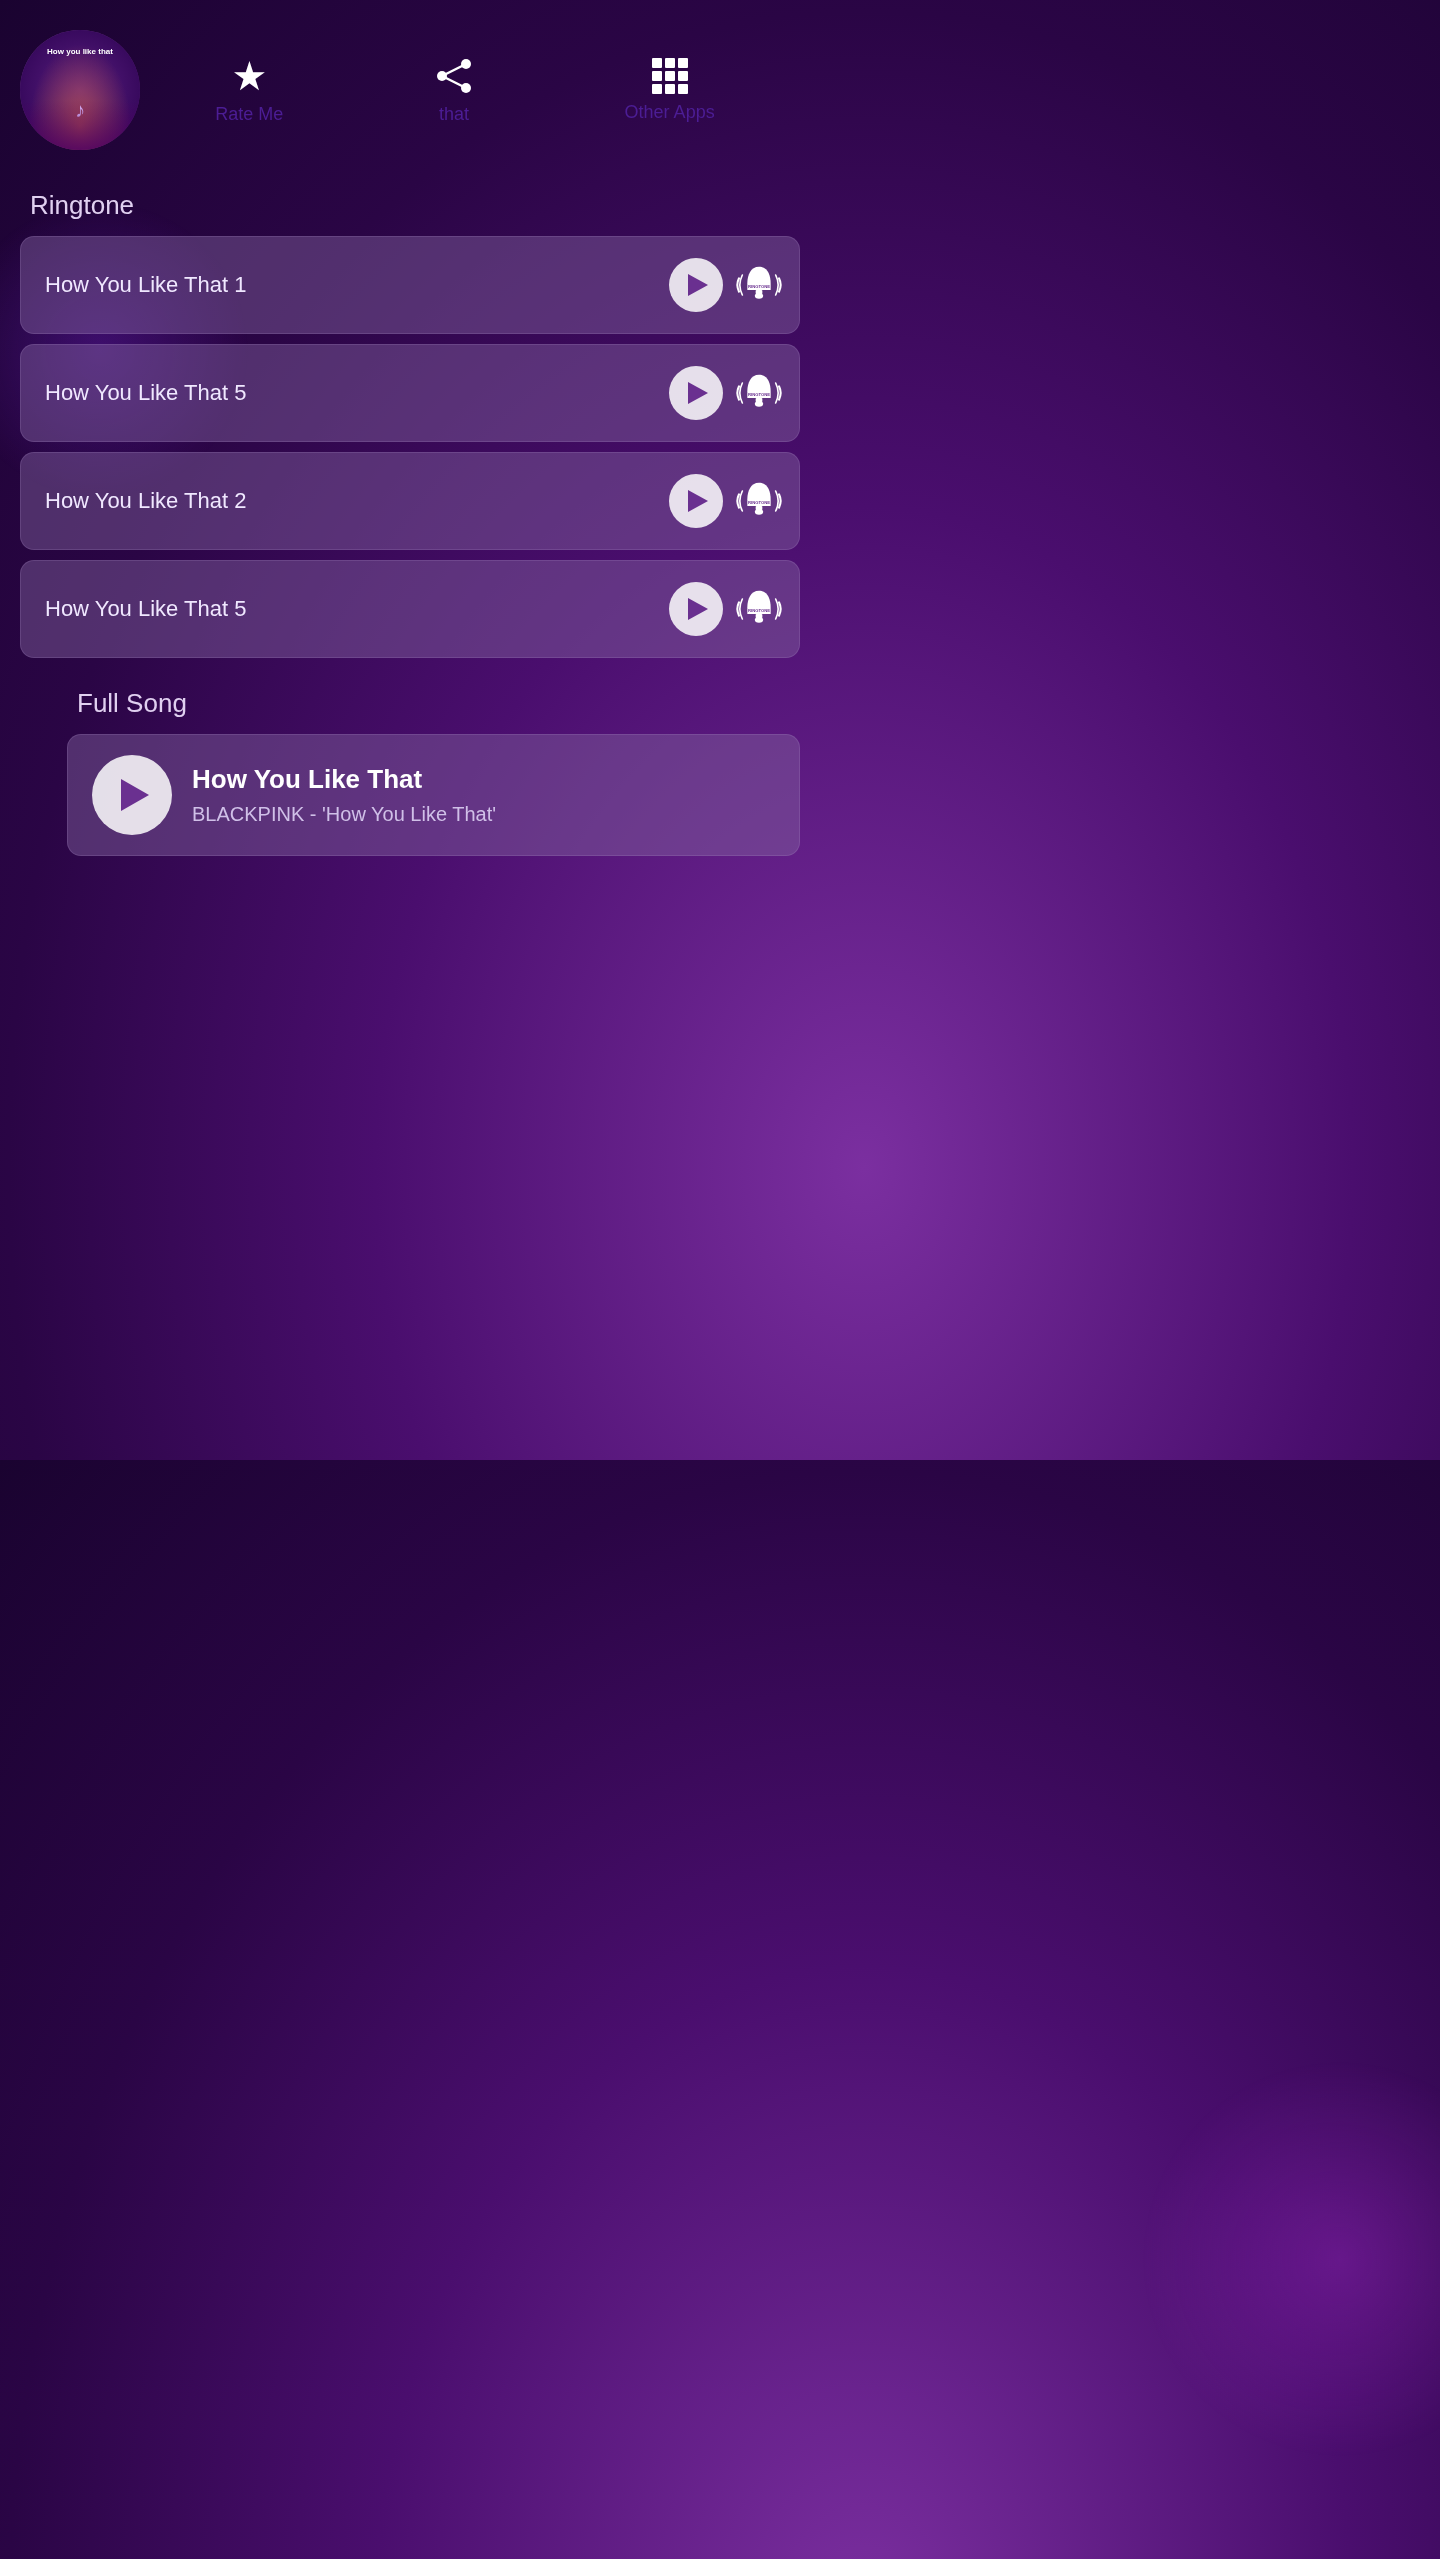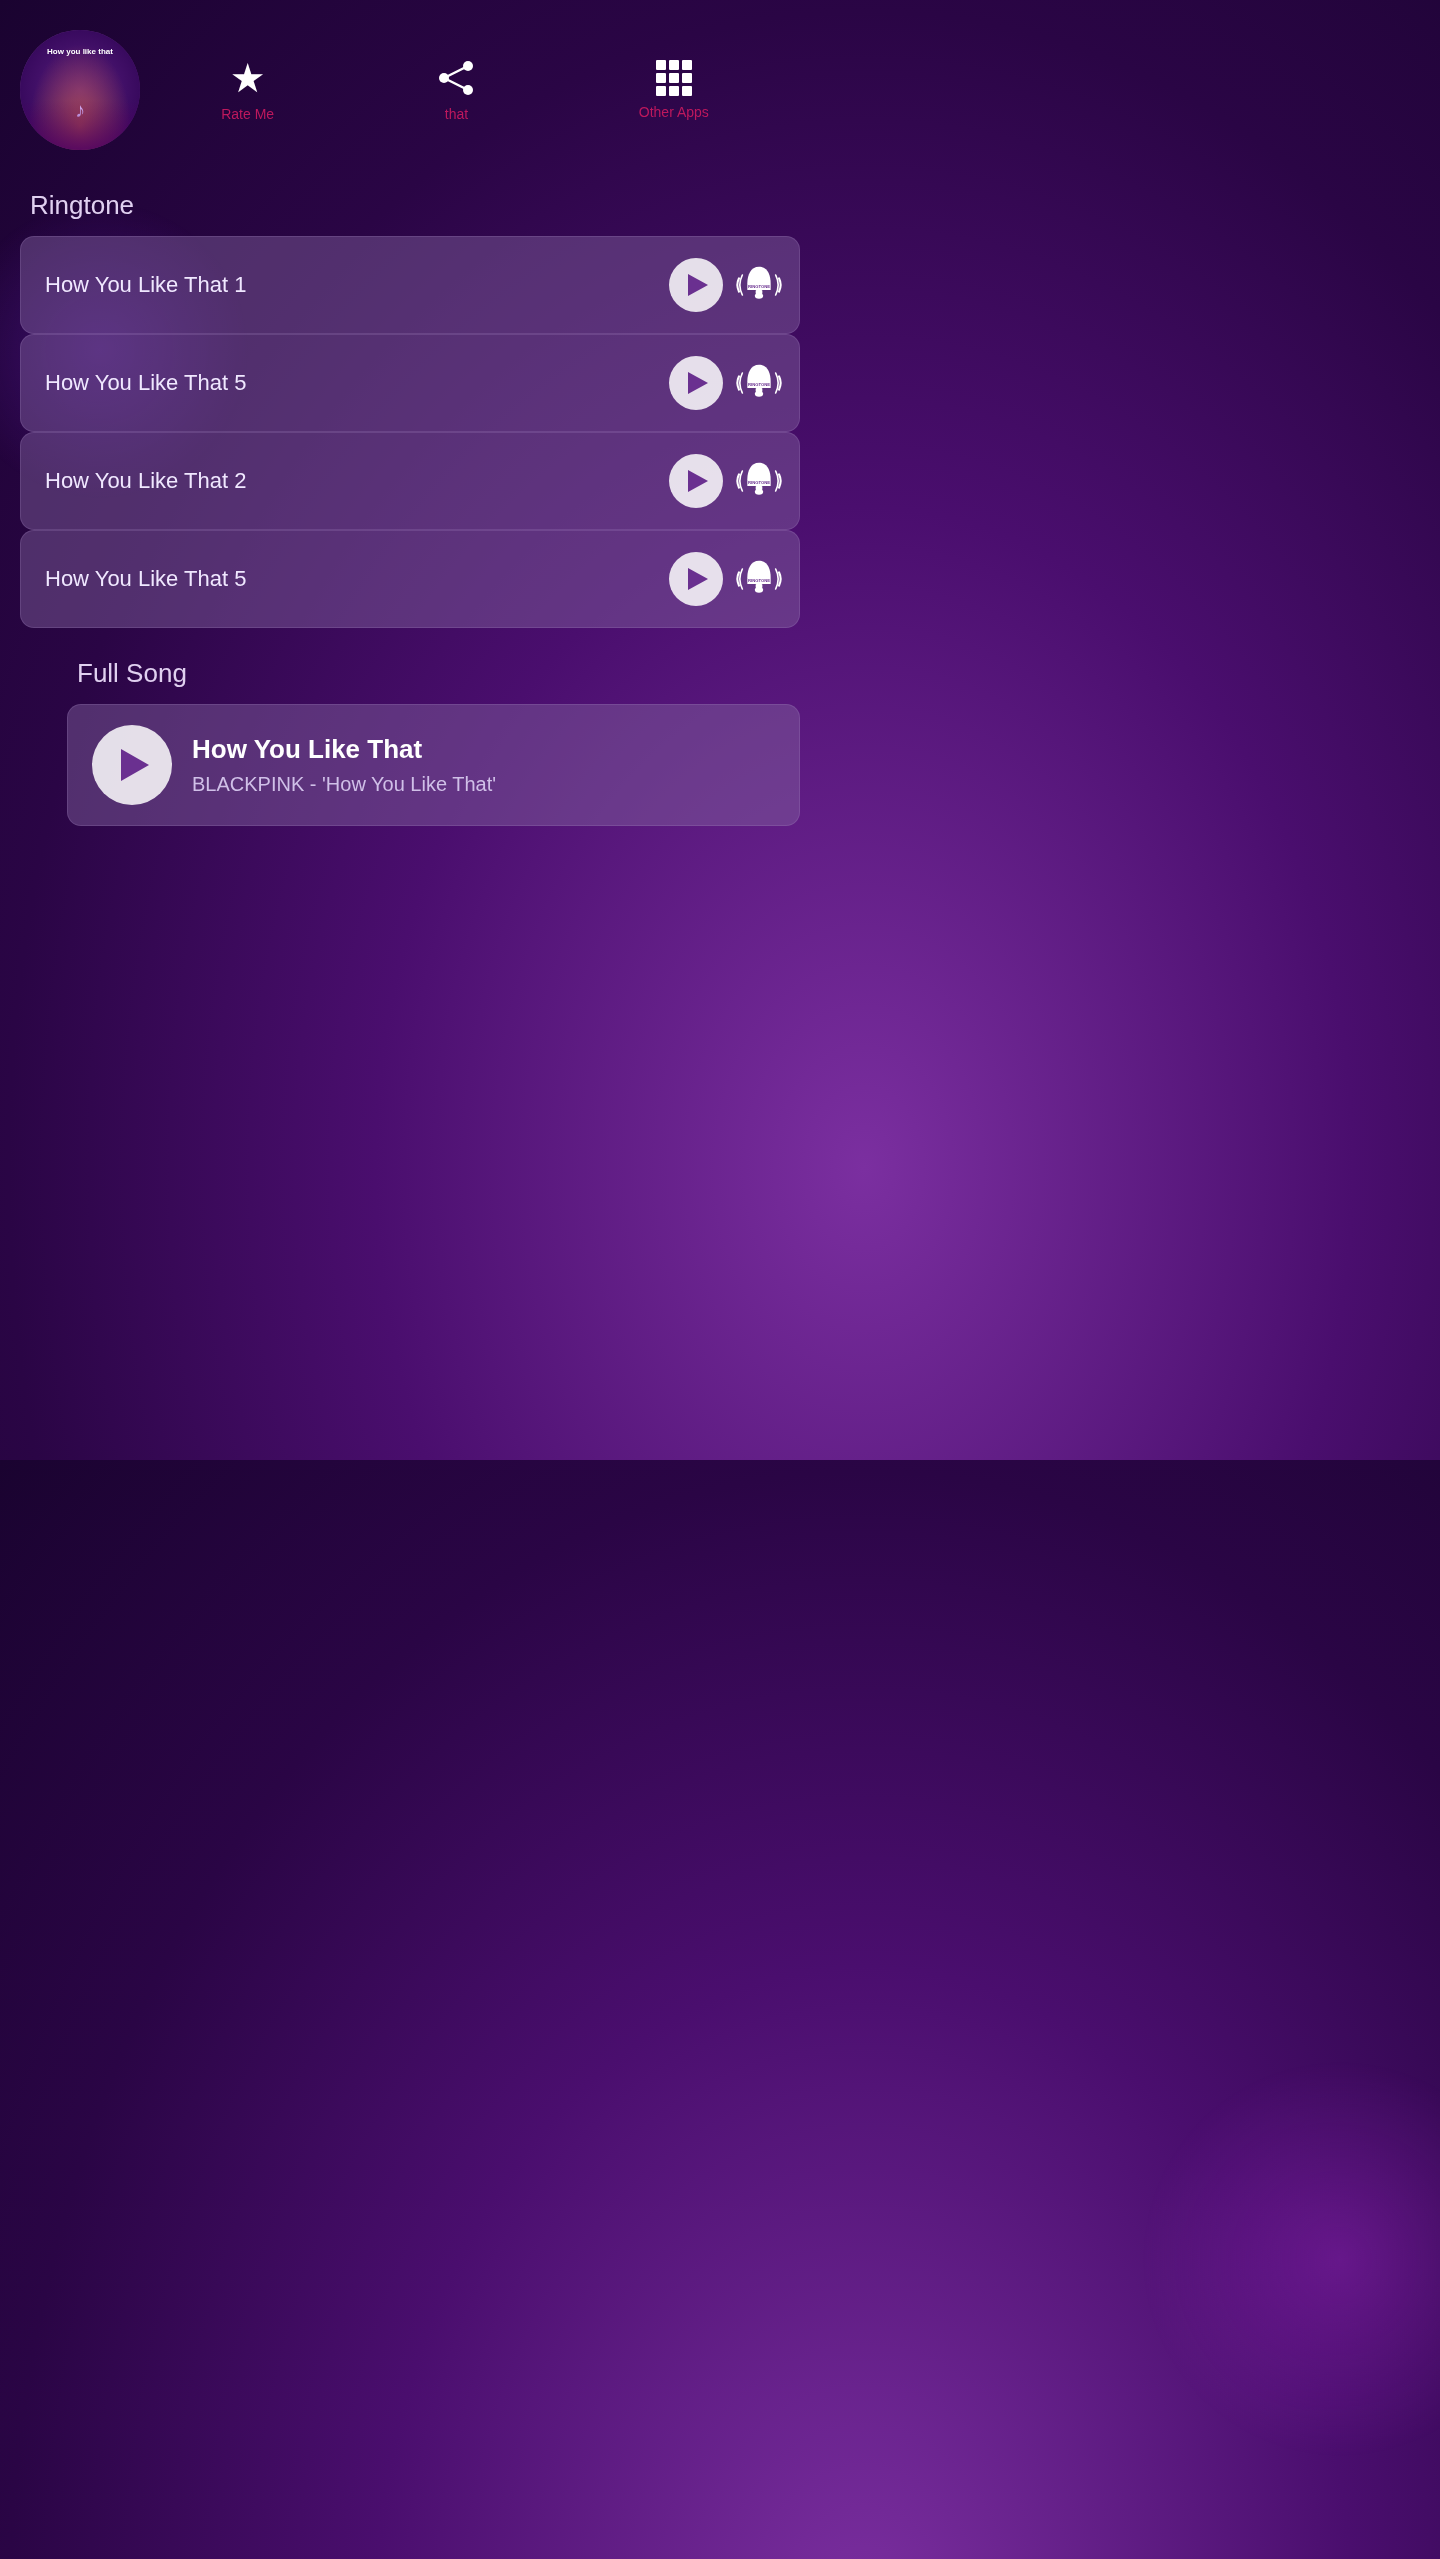--- a/index.html
+++ b/index.html
@@ -83,22 +83,22 @@
 
     .header-action-item {
       display: flex;
       flex-direction: column;
       align-items: center;
       gap: 8px;
       cursor: pointer;
     }
 
     .action-label {
-      font-size: 14px;
-      color: #be185d;
+      font-size: 18px;
+      color: #4c1d95;
       font-weight: 400;
     }
 
     
     .grid-icon {
       display: grid;
       grid-template-columns: repeat(3, 10px);
       grid-template-rows: repeat(3, 10px);
       gap: 3px;
     }
@@ -129,20 +129,21 @@
       font-weight: 400;
       color: #e0d0f0;
       padding: 20px 30px 15px 30px;
     }
 
     
     .ringtone-list {
       padding: 0 20px;
       display: flex;
       flex-direction: column;
+      gap: 10px;
     }
 
     .ringtone-item {
       background: rgba(130, 100, 160, 0.45);
       border-radius: 14px;
       display: flex;
       align-items: center;
       justify-content: space-between;
       padding: 18px 10px 18px 24px;
       cursor: pointer;

